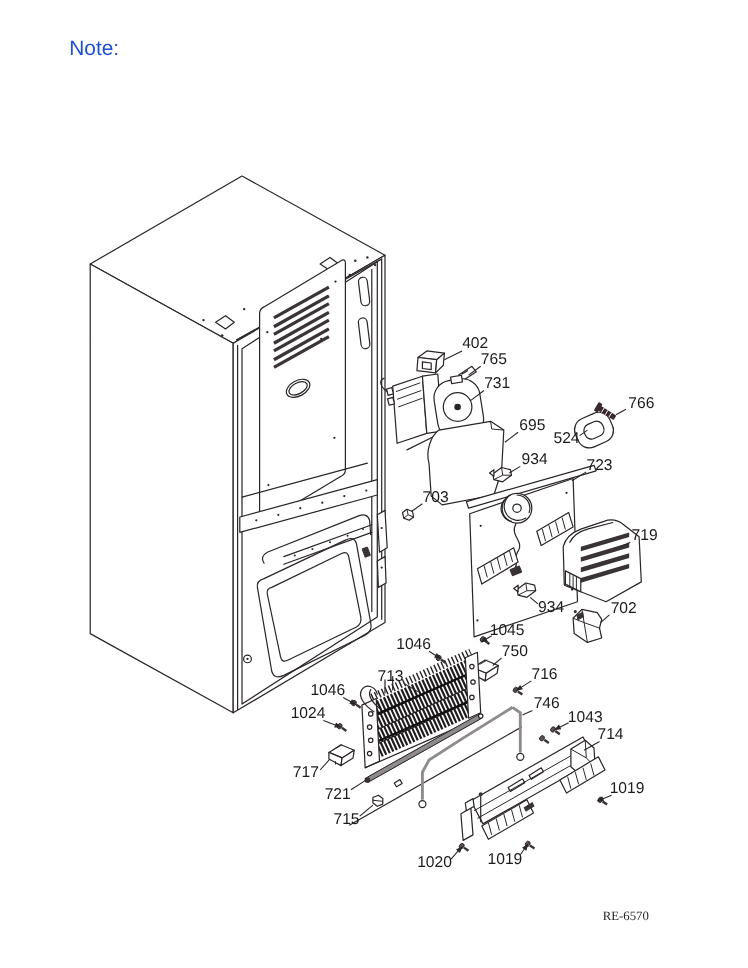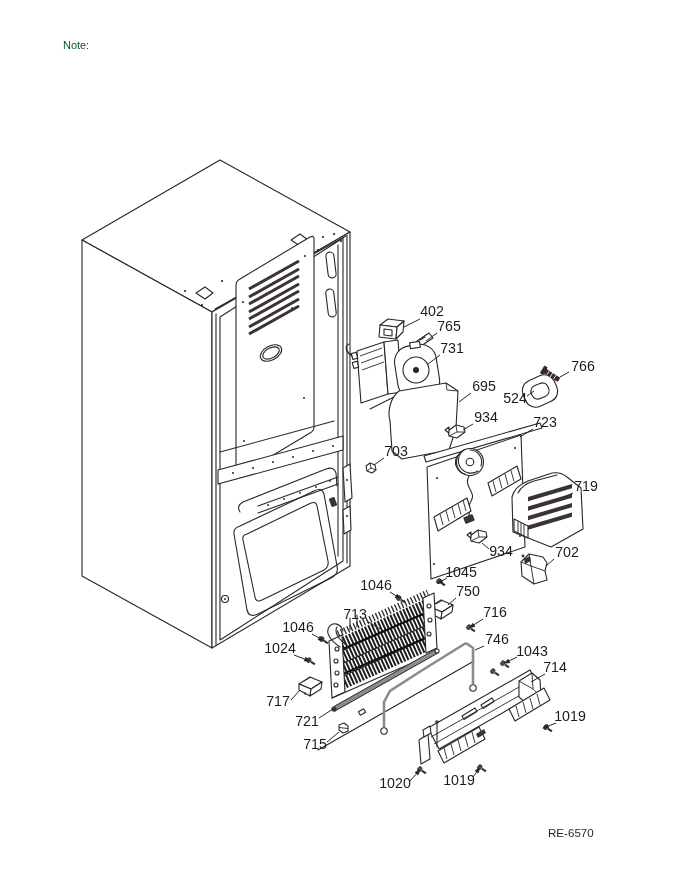--- a/index.html
+++ b/index.html
@@ -1,20 +1,20 @@
 <!DOCTYPE html>
 <html><head>
 <meta charset="utf-8">
 <style>
   html,body{margin:0;padding:0;background:#fff;}
   .page{position:relative;width:680px;height:880px;background:#ffffff;overflow:hidden;
         font-family:"Liberation Sans",sans-serif;color:#231f20;}
-  .note{position:absolute;left:63px;top:36px;font-size:11px;line-height:18.2px;
-        letter-spacing:-0.05px;color:#14532d;white-space:nowrap;}
-  .ref{position:absolute;left:548px;top:826px;font-size:11.6px;color:#231f20;}
+  .note{position:absolute;left:63px;top:36px;font-size:19px;line-height:18.2px;
+        letter-spacing:-0.05px;color:#1d4ed8;white-space:nowrap;}
+  .ref{position:absolute;left:548px;top:826px;font-size:11.6px;color:#231f20;font-family:Liberation Serif, serif;}
   svg{position:absolute;left:0;top:0;}
   .ln{fill:none;stroke:#2a2526;stroke-width:1.1;stroke-linejoin:round;stroke-linecap:round;}
   .wh{fill:#ffffff;stroke:#2a2526;stroke-width:1.1;stroke-linejoin:round;stroke-linecap:round;}
   .thin{fill:none;stroke:#2a2526;stroke-width:0.9;}
   .dot{fill:#2a2526;stroke:none;}
   .callout-text{font-family:"Liberation Sans",sans-serif;font-size:14.2px;fill:#1e1b1c;}
 </style>
 </head>
 <body>
 

